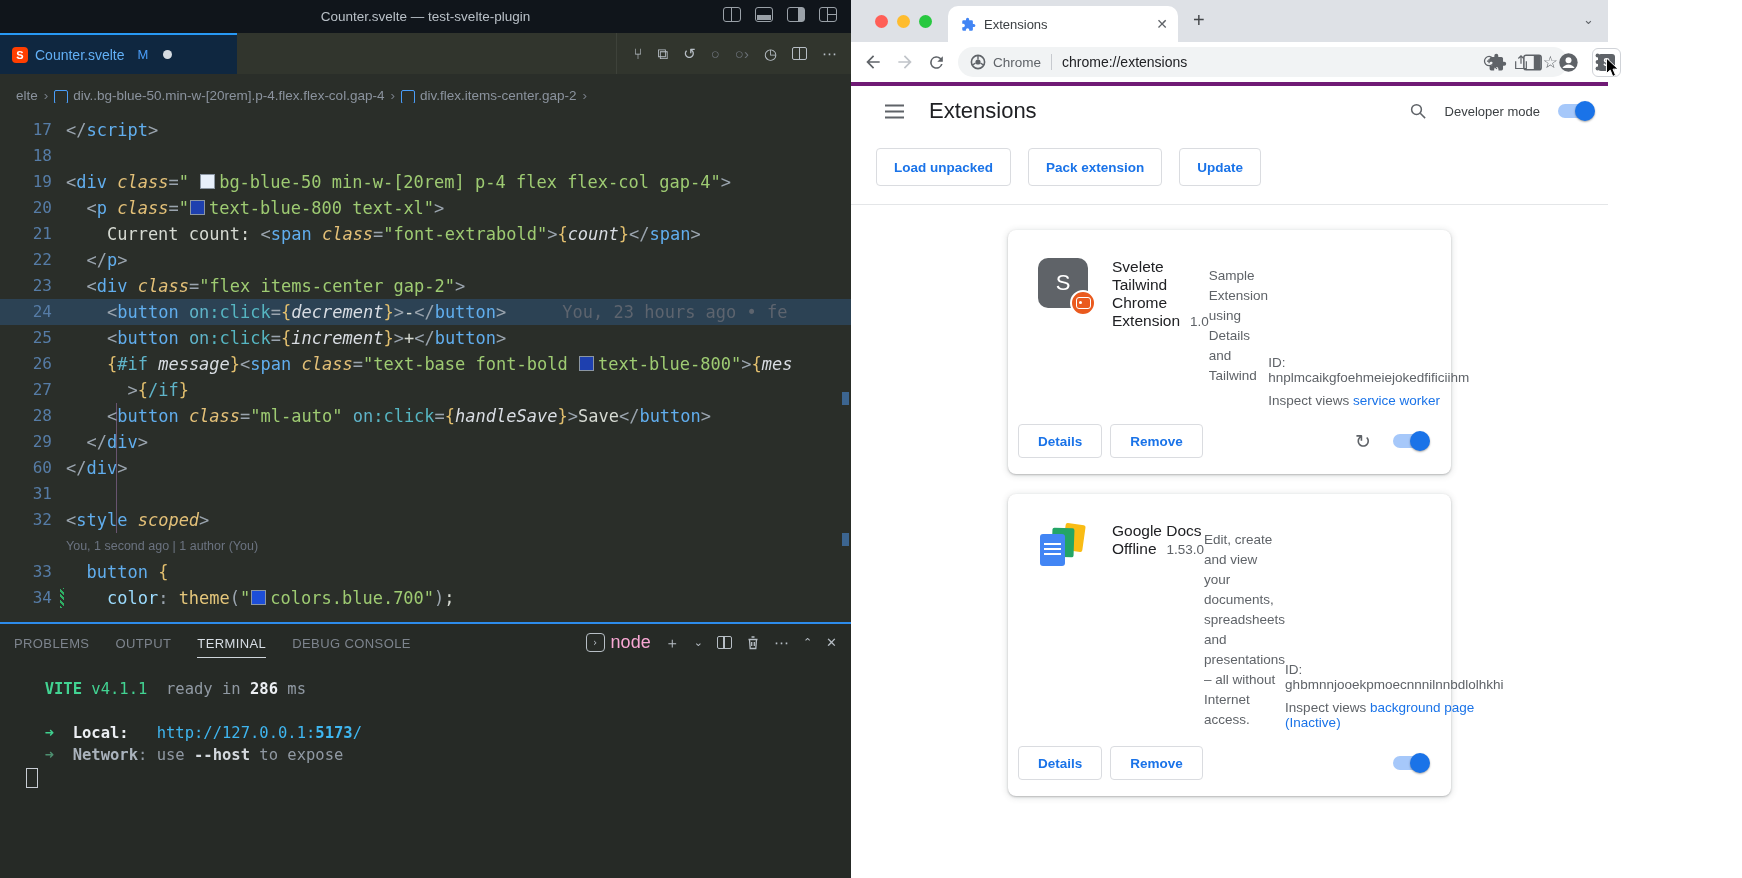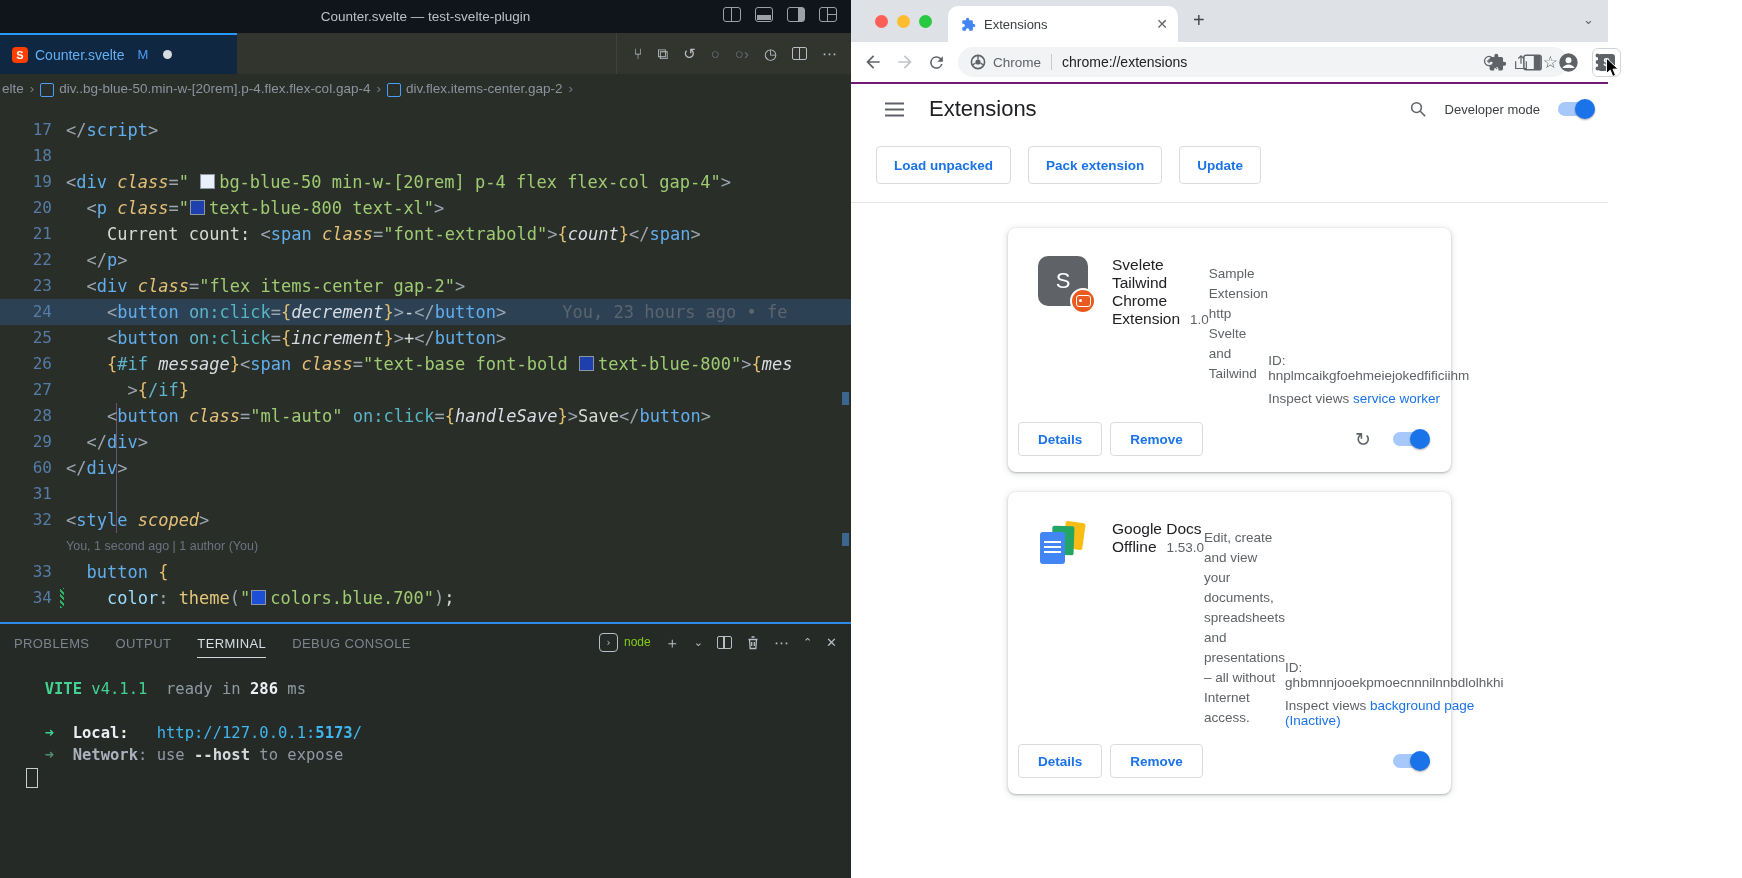--- a/index.html
+++ b/index.html
@@ -17,21 +17,21 @@
   .tbic.grid::before{content:"";position:absolute;left:7px;right:0;top:6px;height:1.4px;background:#9aa1a8;}
   .vs-tabbar{position:relative;height:41px;background:#31352d;display:flex;}
   .vs-tab{width:237px;background:#0f2740;border-top:2px solid #2899f5;box-sizing:border-box;display:flex;align-items:center;padding:0 12px;gap:7px;}
   .svelte-ic{width:16px;height:16px;background:#ff3e00;border-radius:4px;color:#fff;font-weight:bold;font-size:11px;display:flex;align-items:center;justify-content:center;}
   .vs-tab-label{color:#62b0f6;font-size:14px;}
   .vs-tab-m{color:#4a9df8;font-size:13px;margin-left:6px;}
   .vs-tab-dot{width:9px;height:9px;border-radius:50%;background:#d6dce2;margin-left:8px;}
   .vs-acts{position:absolute;right:14px;top:0;height:41px;display:flex;align-items:center;gap:15px;border-left:1px solid #3e423a;padding-left:16px;}
   .vsic{color:#b7bec5;font-size:15px;line-height:1;}
   .vsic.dim{color:#6b7178;}
-  .vs-breadcrumb{height:29px;display:flex;align-items:center;color:#8b939e;font-size:13.5px;padding-left:2px;white-space:nowrap;overflow:hidden;}
+  .vs-breadcrumb{height:29px;display:flex;align-items:flex-end;color:#8b939e;font-size:13.5px;padding-left:16px;white-space:nowrap;overflow:hidden;}
   .bc-sep{margin:0 6px;color:#767d86;}
   .bc-cube{display:inline-block;width:12px;height:12px;border:1.5px solid #4a9df8;border-radius:2px;margin-right:5px;position:relative;top:1px;}
   .vs-editor{position:relative;height:519px;padding-top:14px;box-sizing:border-box;overflow:hidden;}
   .crow{display:flex;height:26px;line-height:26px;font-family:"DejaVu Sans Mono",monospace;font-size:17px;white-space:pre;}
   .crow.hl{background:rgba(48,95,145,.42);}
   .gut{width:66px;flex:0 0 66px;text-align:right;padding-right:14px;color:#567ca6;box-sizing:border-box;font-size:16px;position:relative;}
   .gut.mod::after{content:"";position:absolute;right:2px;top:3px;bottom:3px;width:4px;background:repeating-linear-gradient(45deg,#2faf64,#2faf64 2px,transparent 2px,transparent 4px);}
   .ctext{flex:1;overflow:hidden;}
   .cl-t{color:#61aeee}.cl-p{color:#9aa4ae}.cl-a{color:#e3c078;font-style:italic}
   .cl-o{color:#5fb4c9;}.cl-c2{color:#56b6c2}.cl-s{color:#9ecb72}
@@ -42,42 +42,42 @@
   .lens{font-family:"Liberation Sans",sans-serif;font-size:12.5px;color:#6b7380;}
   .indent-guide{position:absolute;left:116px;width:1px;background:rgba(180,130,200,.45);}
   .ruler-mark{position:absolute;right:2px;width:7px;height:13px;background:rgba(70,130,200,.65);}
   
   .vs-panel{position:absolute;left:0;top:622px;width:851px;bottom:0;background:#262a26;border-top:2px solid #2d8ceb;box-sizing:border-box;}
   .panel-head{height:36px;display:flex;align-items:center;padding:0 14px;}
   .ptab{font-size:13px;letter-spacing:.4px;color:#7d848d;margin-right:26px;padding:9px 0 6px;}
   .ptab.active{color:#d8dee5;border-bottom:1px solid #cfd5db;}
   .term-meta{margin-left:auto;display:flex;align-items:center;gap:14px;color:#b7bec5;}
   .node-ic{width:17px;height:17px;border:1.4px solid #b7bec5;border-radius:4px;font-size:10px;display:flex;align-items:center;justify-content:center;font-family:"DejaVu Sans Mono",monospace;}
-  .node-label{color:#84cc16;font-size:12px;margin-left:-8px;text-align:right;}
+  .node-label{color:#f9a8d4;font-size:18px;margin-left:-8px;text-align:right;}
   .pic{font-size:15px;line-height:1;color:#b7bec5;}
   .splitic{width:15px;height:13px;border:1.4px solid #b7bec5;border-radius:2px;position:relative;box-sizing:border-box;}
   .splitic::after{content:"";position:absolute;left:5.5px;top:0;bottom:0;width:1.4px;background:#b7bec5;}
   .term{padding:18px 11px 0 26px;}
   .trow{height:22px;line-height:22px;font-family:"DejaVu Sans Mono",monospace;font-size:15.5px;white-space:pre;}
   .tl-vg{color:#42d392;font-weight:bold}.tl-gn{color:#42d392}.tl-g{color:#3fcf8e}
   .tl-gd{color:#4d8f70}.tl-d{color:#9099a3}.tl-db{color:#aab3bd;font-weight:bold}
   .tl-wb{color:#eceff3;font-weight:bold}.tl-c{color:#3fb6f0}.tl-cb{color:#3fb6f0;font-weight:bold}
   .tl-lb{color:#d4d9de;font-weight:bold}.tl-x{color:#c8cdd4}
   .cursor-box{display:inline-block;width:10px;height:18px;border:1.2px solid #c8cdd4;vertical-align:middle;}
   
   #chrome{position:absolute;left:851px;top:0;width:757px;height:878px;background:#fff;}
   .c-tabstrip{height:42px;background:#dee1e6;position:relative;}
   .lights{position:absolute;left:24px;top:15px;display:flex;gap:9px;}
   .light{width:13px;height:13px;border-radius:50%;}
   .c-tab{position:absolute;left:97px;top:6px;width:230px;height:36px;background:#fff;border-radius:10px 10px 0 0;display:flex;align-items:center;padding:0 10px 0 13px;box-sizing:border-box;gap:8px;}
   .c-tab-title{font-size:13px;color:#3c4043;flex:1;}
   .c-tab-close{color:#5f6368;font-size:14px;}
   .c-newtab{position:absolute;left:342px;top:9px;font-size:20px;color:#44474a;font-weight:300;}
   .c-strip-chev{position:absolute;right:14px;top:12px;color:#5f6368;font-size:13px;}
-  .c-toolbar{height:40px;background:#fff;display:flex;align-items:center;border-bottom:2px solid #701a75;position:relative;}
+  .c-toolbar{height:40px;background:#fff;display:flex;align-items:center;border-bottom:4px solid #701a75;position:relative;}
   .navic{margin-left:12px;display:flex;}
   .omnibox{margin-left:12px;width:610px;height:30px;background:#f1f3f4;border-radius:15px;display:flex;align-items:center;padding:0 10px 0 12px;box-sizing:border-box;}
   .omni-site{color:#5f6368;font-size:13.5px;margin:0 10px 0 7px;}
   .omni-sep{width:1px;height:16px;background:#c7cacf;margin-right:10px;}
   .omni-url{color:#202124;font-size:14px;flex:1;}
   .omni-icons{display:flex;gap:14px;align-items:center;}
   .ext-s-pin{position:absolute;left:741px;top:6px;width:27px;height:27px;background:#fff;border:1px solid #d0d3d8;border-radius:6px;display:flex;align-items:center;justify-content:center;}
   .ext-s-inner{width:17px;height:17px;background:#5f6368;border-radius:3px;color:#fff;font-size:10px;font-weight:bold;display:flex;align-items:center;justify-content:center;}
   .tb-right{position:absolute;right:8px;display:flex;gap:16px;align-items:center;}
   .mouse-cursor{position:absolute;left:752px;top:16px;z-index:50;}
@@ -371,21 +371,21 @@
           <div class="card-iconwrap">
             <div class="s-icon">S</div>
             <div class="s-badge">
                 <span class="s-badge-inner"></span>
               </div>
           </div>
           <div class="card-body">
             <div class="card-titlerow">
               <span>Svelete Tailwind Chrome Extension</span><span class="card-version">1.0</span>
             </div>
-            <div class="card-desc">Sample Extension http Svelte and Tailwind</div>
+            <div class="card-desc">Sample Extension using Details and Tailwind</div>
             <div class="card-meta">
               <div class="card-id">ID: hnplmcaikgfoehmeiejokedfificiihm</div>
               <div class="card-inspect">
                 <span>Inspect views</span>
                 <span class="inspect-link">service worker</span>
               </div>
             </div>
           </div>
         </div>
         <div class="card-footer">

